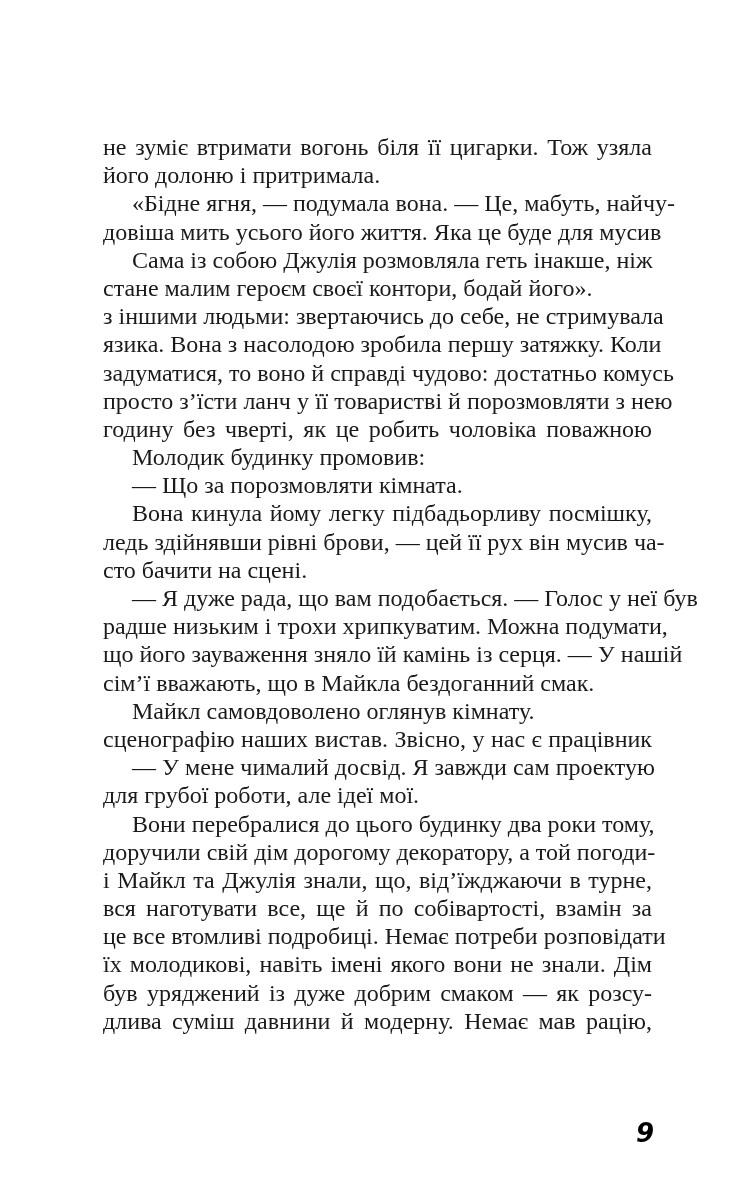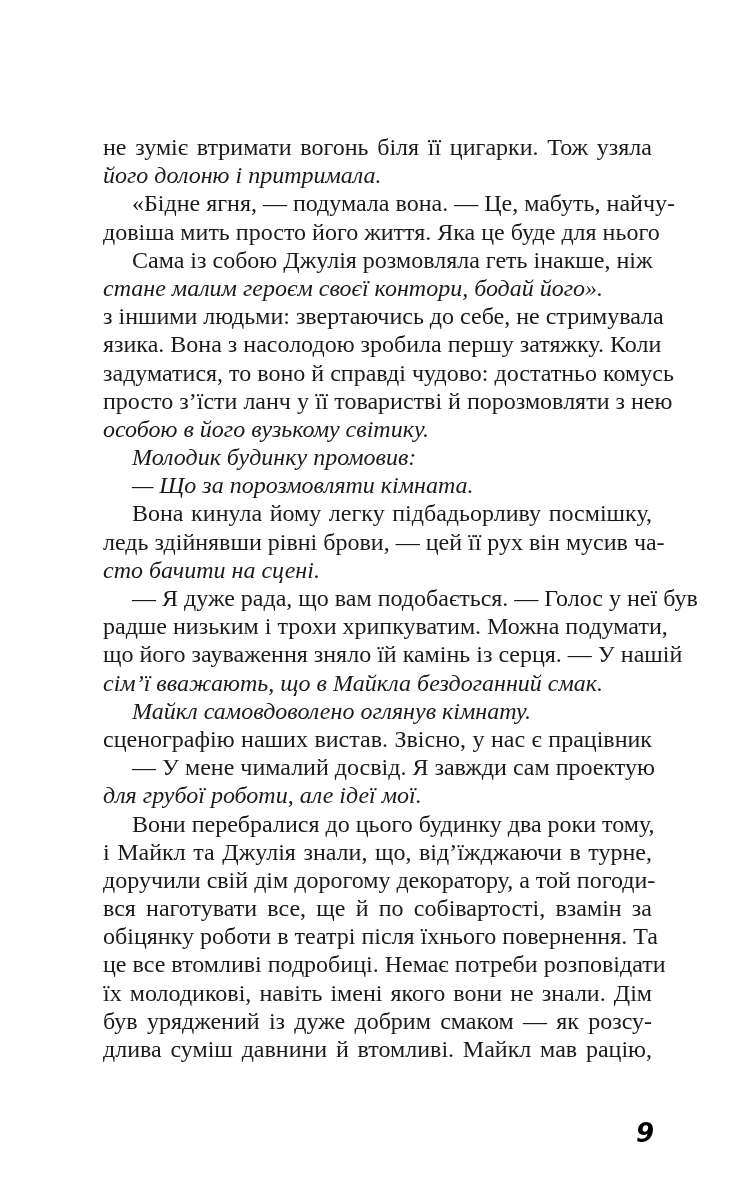--- a/index.html
+++ b/index.html
@@ -15,65 +15,64 @@
     color: #1a1a1a;
     margin-top: 37px;
   }
   .line {
     display: block;
     height: 28.2px;
     white-space: nowrap;
     text-align: justify;
     text-align-last: justify;
   }
-  .line.last { text-align-last: left; font-style: italic; }
+  .line.last { text-align-last: left; }
   .line.indent { padding-left: 29px; }
   .page-number {
     position: absolute;
     left: 636px;
     top: 1118px;
     font-family: "DejaVu Sans", sans-serif;
     font-weight: bold;
     font-style: italic;
     font-size: 26px;
     color: #000;
   }
 </style>
 </head>
 <body>
 
 <div class="page-text" id="page-text">
     <span class="line">не зуміє втримати вогонь біля її цигарки. Тож узяла</span>
     <span class="line last">його долоню і притримала.</span>
     <span class="line indent">«Бідне ягня, — подумала вона. — Це, мабуть, найчу-</span>
-    <span class="line">довіша мить просто його життя. Яка це буде для нього</span>
+    <span class="line">довіша мить усього його життя. Яка це буде для мусив</span>
     <span class="line indent">Сама із собою Джулія розмовляла геть інакше, ніж</span>
     <span class="line last">стане малим героєм своєї контори, бодай його».</span>
     <span class="line">з іншими людьми: звертаючись до себе, не стримувала</span>
     <span class="line">язика. Вона з насолодою зробила першу затяжку. Коли</span>
     <span class="line">задуматися, то воно й справді чудово: достатньо комусь</span>
     <span class="line">просто з’їсти ланч у її товаристві й порозмовляти з нею</span>
-    <span class="line last">особою в його вузькому світику.</span>
+    <span class="line">годину без чверті, як це робить чоловіка поважною</span>
     <span class="line indent last">Молодик будинку промовив:</span>
     <span class="line indent last">— Що за порозмовляти кімната.</span>
     <span class="line indent">Вона кинула йому легку підбадьорливу посмішку,</span>
     <span class="line">ледь здійнявши рівні брови, — цей її рух він мусив ча-</span>
     <span class="line last">сто бачити на сцені.</span>
     <span class="line indent">— Я дуже рада, що вам подобається. — Голос у неї був</span>
     <span class="line">радше низьким і трохи хрипкуватим. Можна подумати,</span>
     <span class="line">що його зауваження зняло їй камінь із серця. — У нашій</span>
     <span class="line last">сім’ї вважають, що в Майкла бездоганний смак.</span>
     <span class="line indent last">Майкл самовдоволено оглянув кімнату.</span>
     <span class="line">сценографію наших вистав. Звісно, у нас є працівник</span>
     <span class="line indent">— У мене чималий досвід. Я завжди сам проектую</span>
     <span class="line last">для грубої роботи, але ідеї мої.</span>
     <span class="line indent">Вони перебралися до цього будинку два роки тому,</span>
+    <span class="line">доручили свій дім дорогому декоратору, а той погоди-</span>
     <span class="line">і Майкл та Джулія знали, що, від’їжджаючи в турне,</span>
-    <span class="line">доручили свій дім дорогому декоратору, а той погоди-</span>
     <span class="line">вся наготувати все, ще й по собівартості, взамін за</span>
-    <span class="line">обіцянку роботи в театрі після їхнього повернення. Та</span>
     <span class="line">це все втомливі подробиці. Немає потреби розповідати</span>
     <span class="line">їх молодикові, навіть імені якого вони не знали. Дім</span>
     <span class="line">був уряджений із дуже добрим смаком — як розсу-</span>
-    <span class="line">длива суміш давнини й втомливі. Майкл мав рацію,</span>
+    <span class="line">длива суміш давнини й модерну. Немає мав рацію,</span>
   </div>
 
 <div class="page-number">9</div>
 
 </body></html>

